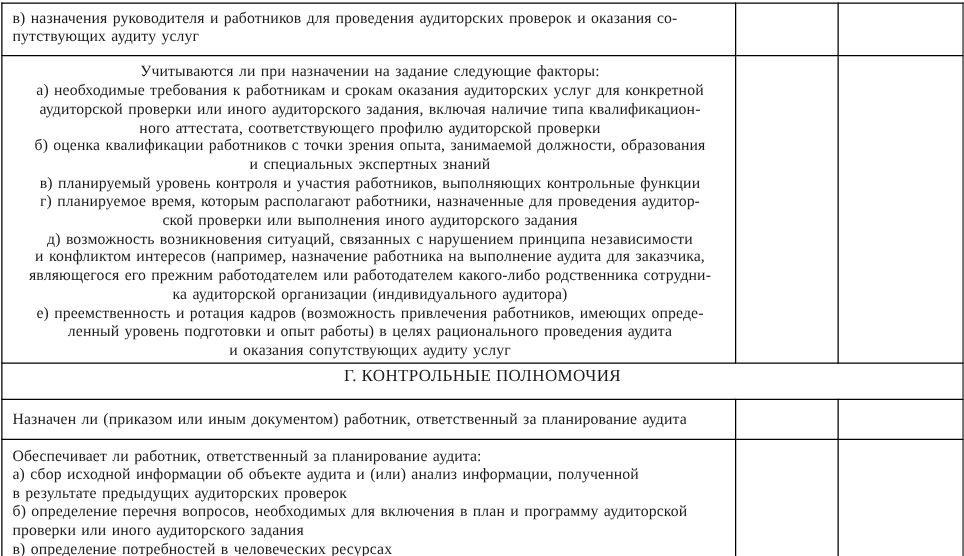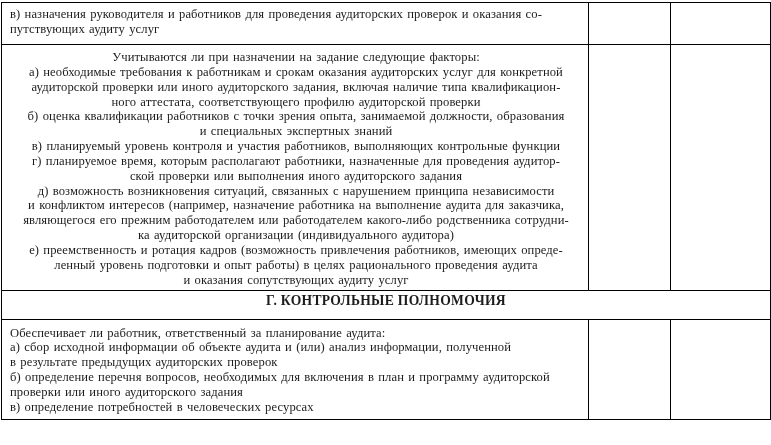--- a/index.html
+++ b/index.html
@@ -42,21 +42,21 @@
     word-spacing: 1px;
   }
   tr.row-a td.q-cell { height: 42px; }
   tr.row-b td.q-cell { height: 239px; padding-top: 5px; text-align: center; }
   tr.row-c td.q-cell { height: 32px; vertical-align: middle; padding-top: 2px; padding-bottom: 2px; }
   tr.row-d td.q-cell { height: 100px; padding-top: 6px; }
   td.section-cell {
     height: 29px;
     text-align: center;
     vertical-align: middle;
-    font-weight: bold;
+    font-weight: normal;
     font-size: 13.6px;
     letter-spacing: 0.3px;
     padding: 2px 0;
     margin-top: 48px;
   }
   td.answer-cell {
     background: #ffffff;
   }
 </style>
 </head>
@@ -92,20 +92,25 @@
 ка аудиторской организации (индивидуального аудитора)
 е) преемственность и ротация кадров (возможность привлечения работников, имеющих опреде-
 ленный уровень подготовки и опыт работы) в целях рационального проведения аудита
 и оказания сопутствующих аудиту услуг</td>
         <td class="answer-cell"></td>
         <td class="answer-cell"></td>
       </tr>
       <tr class="row-section">
         <td class="section-cell" colspan="3">Г. КОНТРОЛЬНЫЕ ПОЛНОМОЧИЯ</td>
       </tr>
+      <tr class="row-c">
+        <td class="q-cell">Назначен ли (приказом или иным документом) работник, ответственный за планирование аудита</td>
+        <td class="answer-cell"></td>
+        <td class="answer-cell"></td>
+      </tr>
       <tr class="row-d">
         <td class="q-cell">Обеспечивает ли работник, ответственный за планирование аудита:
 а) сбор исходной информации об объекте аудита и (или) анализ информации, полученной
 в результате предыдущих аудиторских проверок
 б) определение перечня вопросов, необходимых для включения в план и программу аудиторской
 проверки или иного аудиторского задания
 в) определение потребностей в человеческих ресурсах</td>
         <td class="answer-cell"></td>
         <td class="answer-cell"></td>
       </tr>

